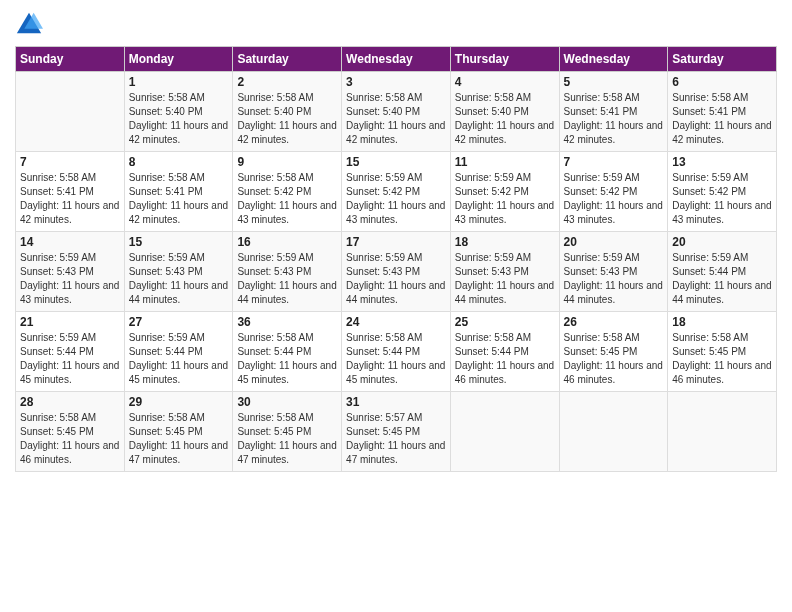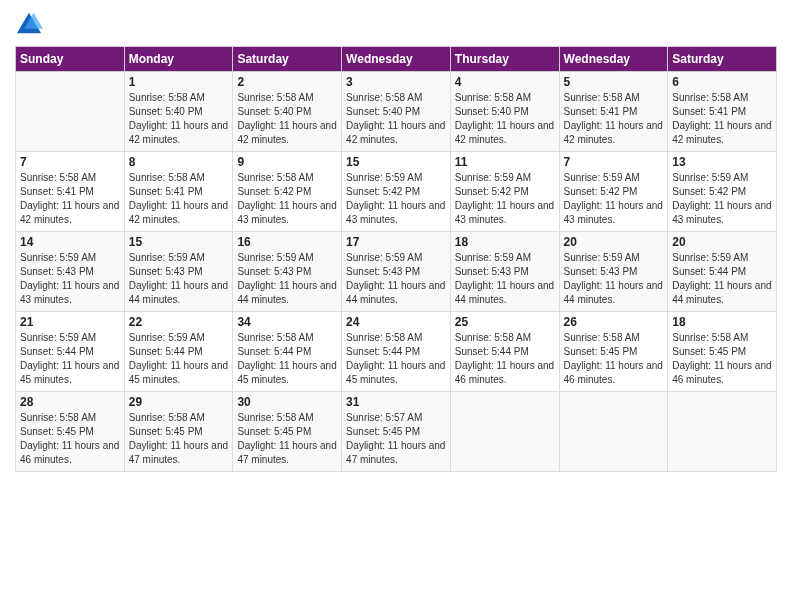--- a/index.html
+++ b/index.html
@@ -259,27 +259,27 @@
           </td>
         </tr>
         <tr>
           <td>
             <span class="day-number">21</span>
             <div class="day-info" style="white-space: pre-line;">Sunrise: 5:59 AM
 Sunset: 5:44 PM
 Daylight: 11 hours and 45 minutes.</div>
           </td>
           <td>
-            <span class="day-number">22</span>
+            <span class="day-number">27</span>
             <div class="day-info" style="white-space: pre-line;">Sunrise: 5:59 AM
 Sunset: 5:44 PM
 Daylight: 11 hours and 45 minutes.</div>
           </td>
           <td>
-            <span class="day-number">34</span>
+            <span class="day-number">36</span>
             <div class="day-info" style="white-space: pre-line;">Sunrise: 5:58 AM
 Sunset: 5:44 PM
 Daylight: 11 hours and 45 minutes.</div>
           </td>
           <td>
             <span class="day-number">24</span>
             <div class="day-info" style="white-space: pre-line;">Sunrise: 5:58 AM
 Sunset: 5:44 PM
 Daylight: 11 hours and 45 minutes.</div>
           </td>

